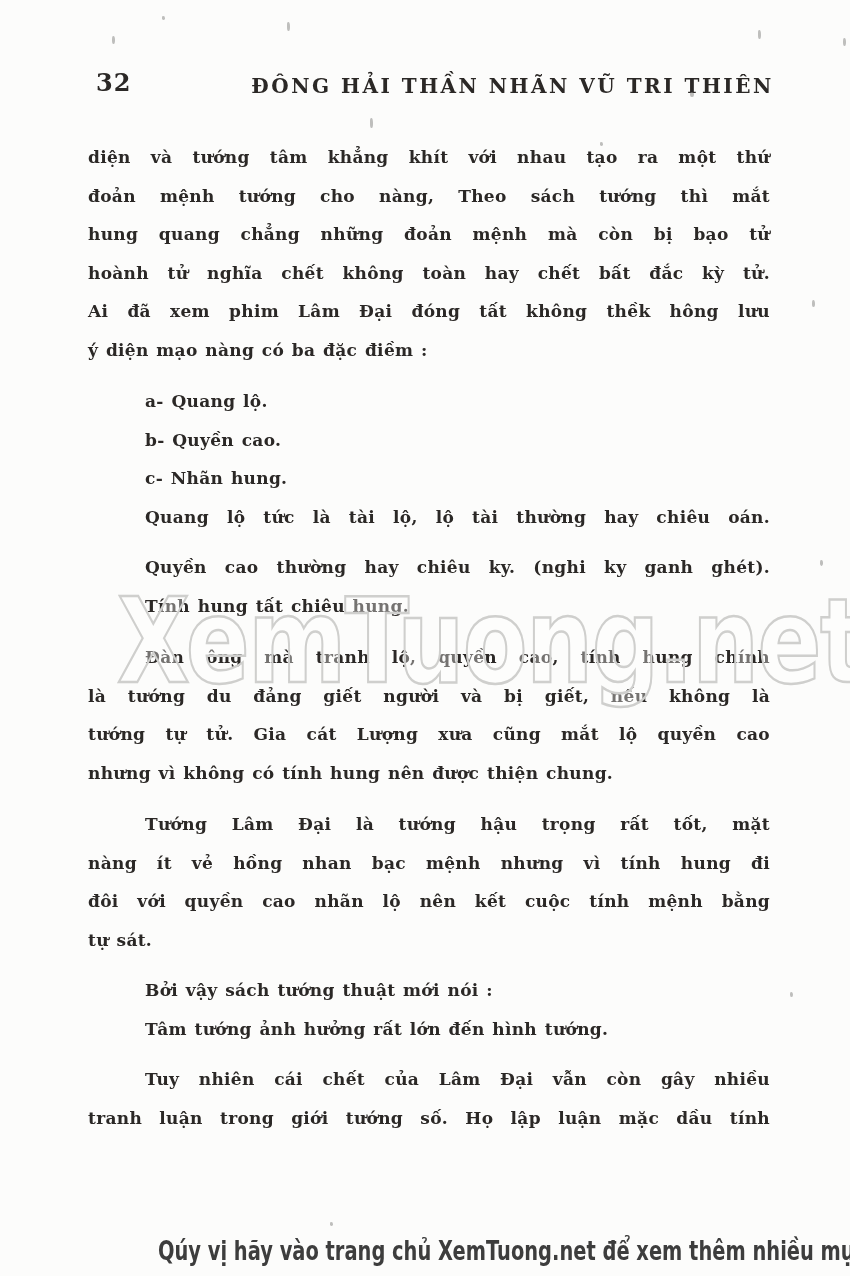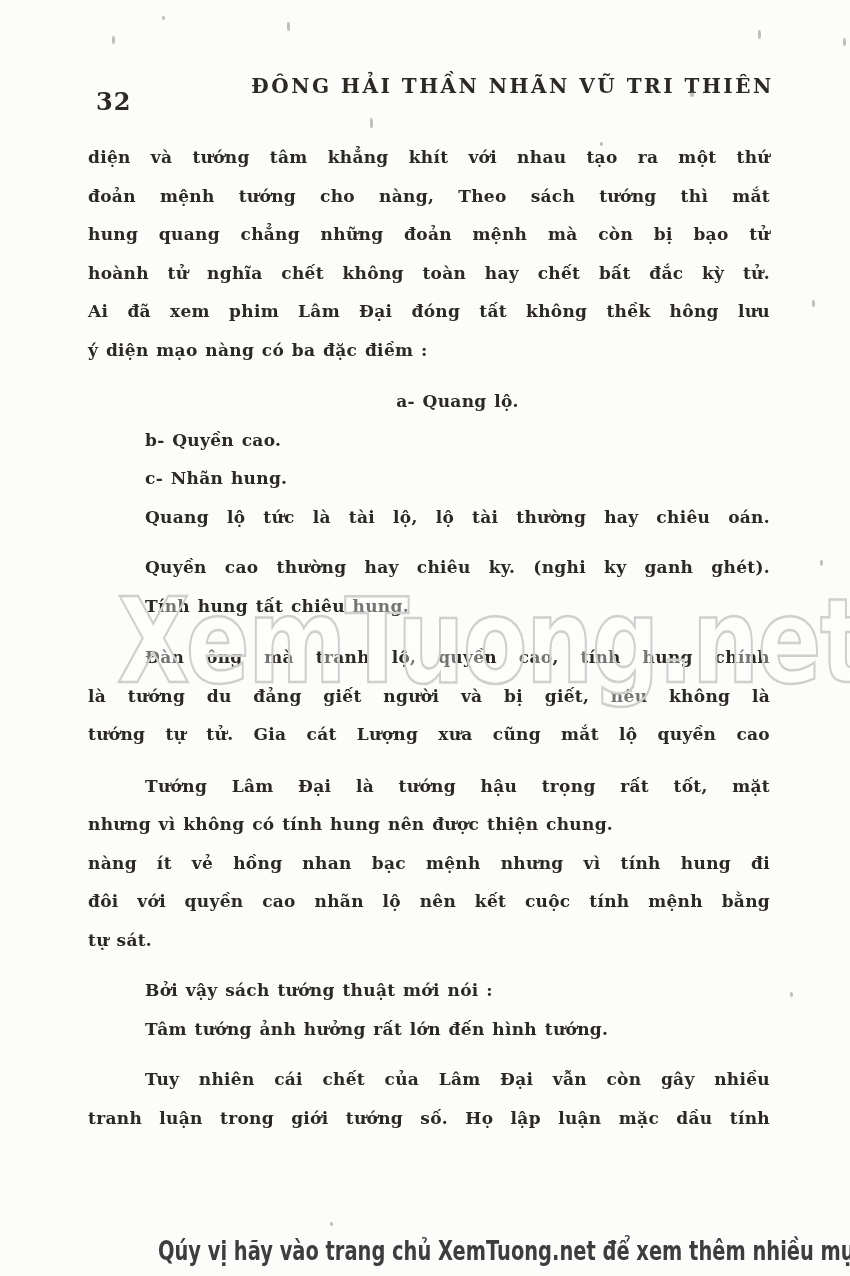--- a/index.html
+++ b/index.html
@@ -6,42 +6,42 @@
   .page{
     position:relative;
     width:850px;height:1276px;
     background:#fcfcfb;
     overflow:hidden;
     font-family:"DejaVu Serif","Liberation Serif",serif;
     color:#2b2826;
   }
   
   .pagenum{
-    position:absolute;left:96px;top:87px;
+    position:absolute;left:96px;top:68px;
     font-size:24px;font-weight:700;letter-spacing:1px;
   }
   .header-title{
     position:absolute;left:225px;top:74px;width:575px;
     text-align:center;
     font-size:20px;font-weight:700;letter-spacing:2.5px;
     white-space:nowrap;
   }
   
   .body{
     position:absolute;left:88px;top:138px;width:682px;
     font-size:17px;font-weight:600;
     letter-spacing:.3px;word-spacing:1.5px;
   }
   .line{
     height:38.5px;line-height:38.5px;
     white-space:normal;overflow:visible;
   }
   .full{text-align:justify;text-align-last:justify;}
   .indent{padding-left:57px;}
-  .gap{margin-top:13px;text-align:center;}
+  .gap{margin-top:13px;}
   .gap-sm{margin-top:12px;}
   
   .watermark{
     position:absolute;left:40px;top:566px;width:770px;
     text-align:center;
     font-family:"DejaVu Sans","Liberation Sans",sans-serif;
     font-weight:700;font-size:118px;line-height:150px;
     letter-spacing:-2px;
     transform:scaleX(.8);transform-origin:center;
     color:rgba(255,255,255,0.35);
@@ -81,22 +81,22 @@
     <div class="line">ý diện mạo nàng có ba đặc điềm :</div>
     <div class="line indent gap">a- Quang lộ.</div>
     <div class="line indent">b- Quyền cao.</div>
     <div class="line indent">c- Nhãn hung.</div>
     <div class="line indent full">Quang lộ tức là tài lộ, lộ tài thường hay chiêu oán.</div>
     <div class="line indent full gap-sm">Quyền cao thường hay chiêu ky. (nghi ky ganh ghét).</div>
     <div class="line indent">Tính hung tất chiêu hung.</div>
     <div class="line indent full gap">Đàn ông mà tranh lộ, quyền cao, tính hung chính</div>
     <div class="line full">là tướng du đảng giết người và bị giết, nếu không là</div>
     <div class="line full">tướng tự tử. Gia cát Lượng xưa cũng mắt lộ quyền cao</div>
+    <div class="line">nhưng vì không có tính hung nên được thiện chung.</div>
     <div class="line indent full gap">Tướng Lâm Đại là tướng hậu trọng rất tốt, mặt</div>
-    <div class="line">nhưng vì không có tính hung nên được thiện chung.</div>
     <div class="line full">nàng ít vẻ hồng nhan bạc mệnh nhưng vì tính hung đi</div>
     <div class="line full">đôi với quyền cao nhãn lộ nên kết cuộc tính mệnh bằng</div>
     <div class="line">tự sát.</div>
     <div class="line indent gap-sm">Bởi vậy sách tướng thuật mới nói :</div>
     <div class="line indent">Tâm tướng ảnh hưởng rất lớn đến hình tướng.</div>
     <div class="line indent full gap-sm">Tuy nhiên cái chết của Lâm Đại vẫn còn gây nhiều</div>
     <div class="line full">tranh luận trong giới tướng số. Họ lập luận mặc dầu tính</div>
   </div>
 
   <div class="watermark">XemTuong.net</div>

